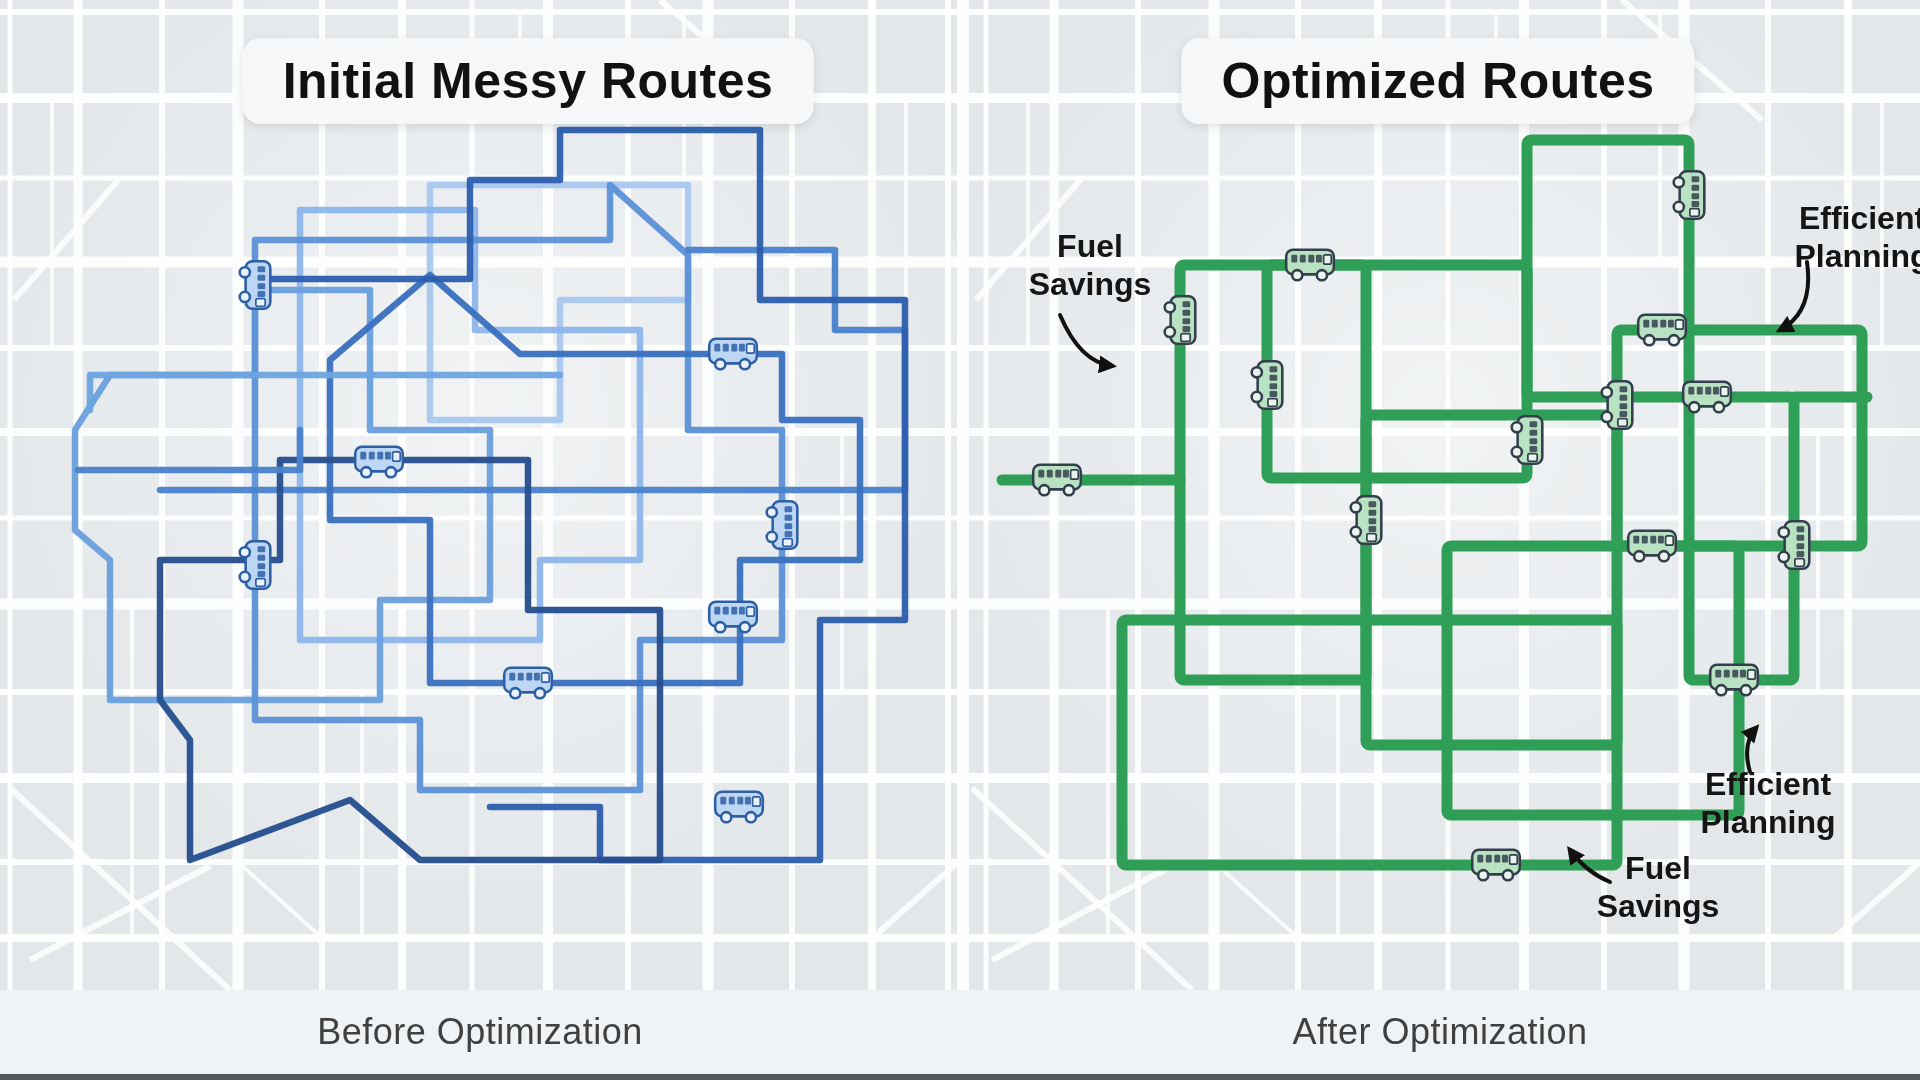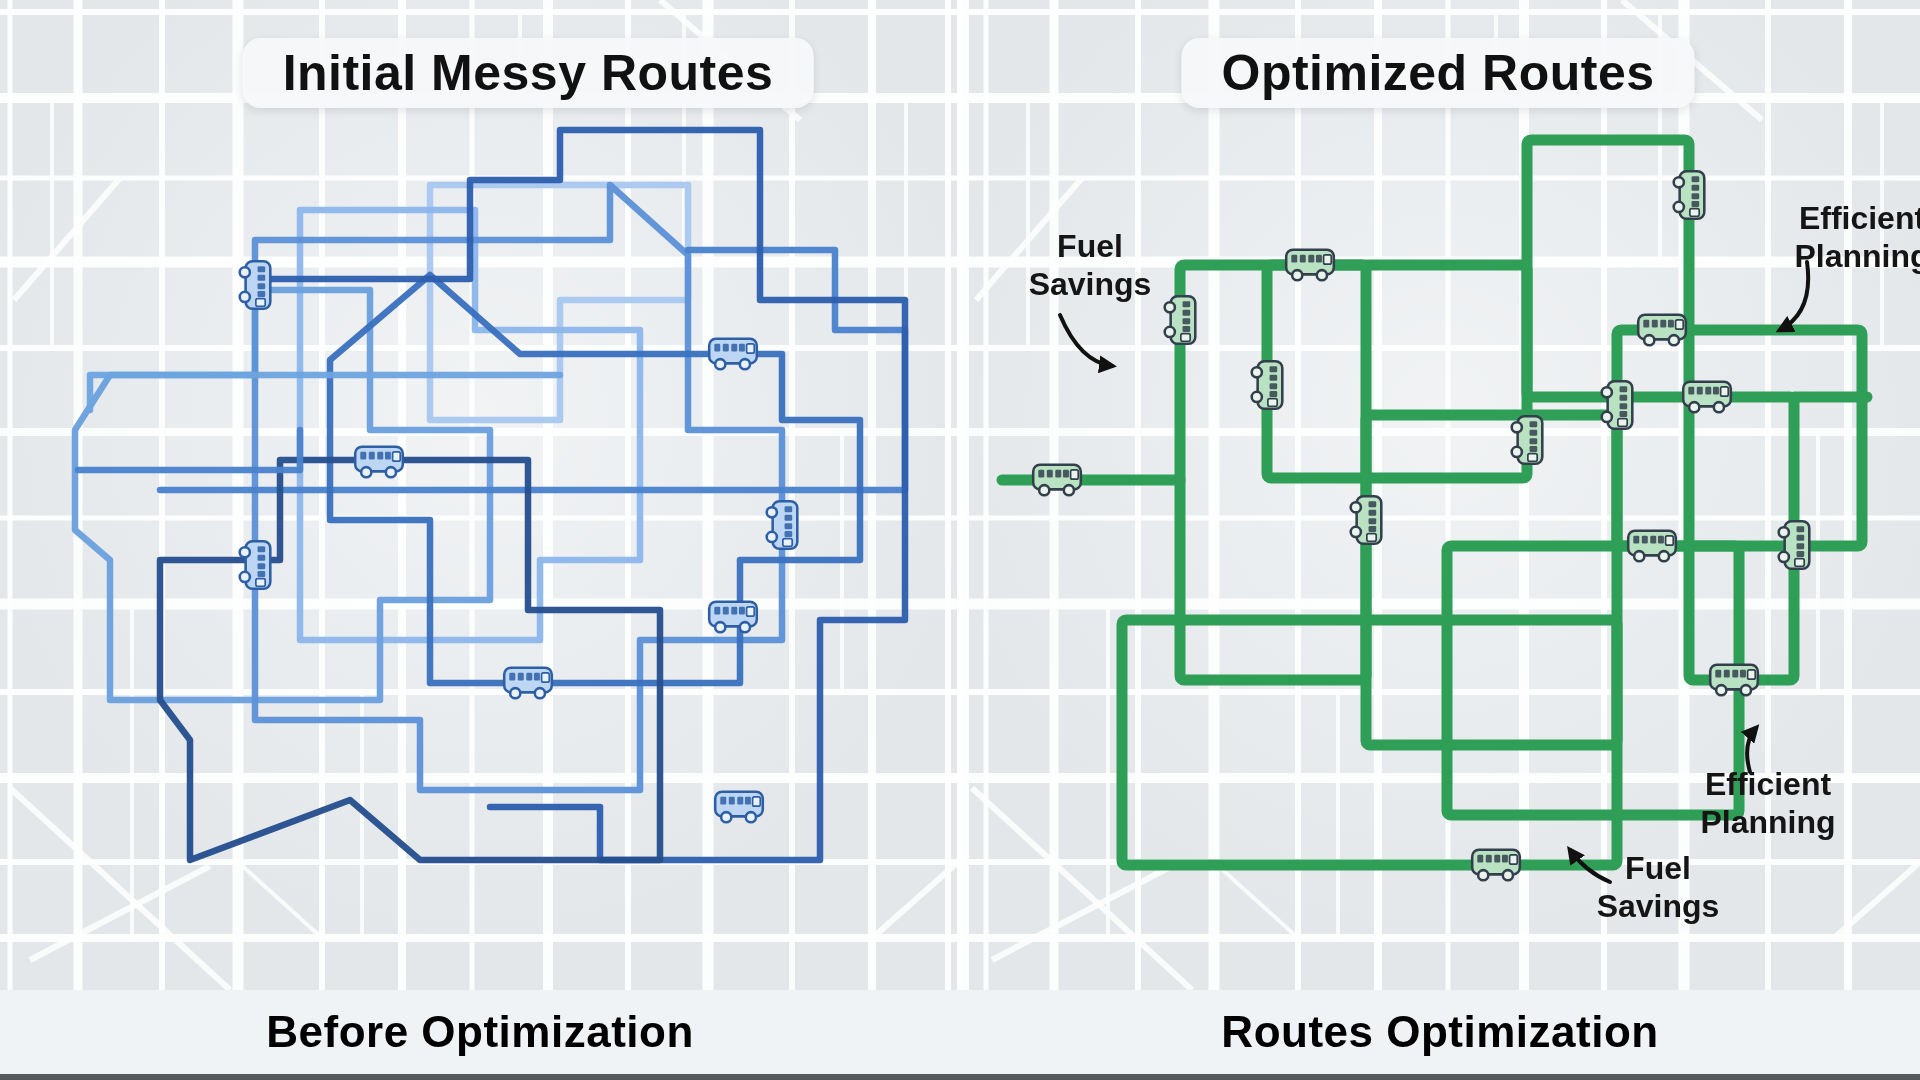--- a/index.html
+++ b/index.html
@@ -7,42 +7,42 @@
     position:relative;width:1920px;height:1080px;overflow:hidden;
     font-family:"Liberation Sans","DejaVu Sans",sans-serif;background:#e3e7ea;
   }
   .panel{position:absolute;top:0;width:958px;height:990px;overflow:hidden;}
   #panel-before{left:0;}
   #panel-after{left:962px;}
   .panel svg.map{position:absolute;left:0;top:0;width:958px;height:990px;display:block;}
   .divider{position:absolute;left:957px;top:0;width:6px;height:990px;background:#ffffff;}
   .title-pill{
     position:absolute;top:38px;transform:translateX(-50%);
-    background:rgba(246,248,250,0.93);border-radius:18px;padding:6px 40px;
+    background:rgba(246,248,250,0.93);border-radius:18px;padding:14px 40px;
     font-size:50px;font-weight:bold;color:#111;white-space:nowrap;
     box-shadow:0 3px 10px rgba(0,0,0,0.10);letter-spacing:0.5px;
   }
   #panel-before .title-pill{left:528px;}
   #panel-after  .title-pill{left:476px;}
   .map-label{
     position:absolute;transform:translate(-50%,-50%);
     font-size:32px;font-weight:bold;color:#151515;line-height:1.18;
     white-space:pre-line;text-align:center;
   }
   .lbl-fuel-top{left:128px;top:266px;}
   .lbl-eff-top{left:900px;top:238px;}
   .lbl-eff-bottom{left:806px;top:804px;}
   .lbl-fuel-bottom{left:696px;top:888px;}
   .caption-bar{
     position:absolute;left:0;top:990px;width:1920px;height:84px;
     background:#f0f3f5;display:flex;
   }
   .caption{
     width:50%;display:flex;align-items:center;justify-content:center;
-    font-size:44px;font-weight:bold;color:#000000;letter-spacing:0.5px;
+    font-size:36px;font-weight:normal;color:#404040;letter-spacing:0.5px;
   }
   .bottom-strip{position:absolute;left:0;top:1074px;width:1920px;height:6px;background:#3c4043;opacity:.85;}
 </style>
 </head>
 <body>
 
 <div class="stage">
 
   <section class="panel" id="panel-before">
     <svg class="map" id="svg-before" viewBox="0 0 958 990">
@@ -406,17 +406,17 @@
     <div class="map-label lbl-eff-bottom">Efficient
 Planning</div>
     <div class="map-label lbl-fuel-bottom">Fuel
 Savings</div>
   </section>
 
   <div class="divider"></div>
 
   <footer class="caption-bar">
     <div class="caption">Before Optimization</div>
-    <div class="caption">Routes Optimization</div>
+    <div class="caption">After Optimization</div>
   </footer>
 
   <div class="bottom-strip"></div>
 </div>
 
 </body></html>

